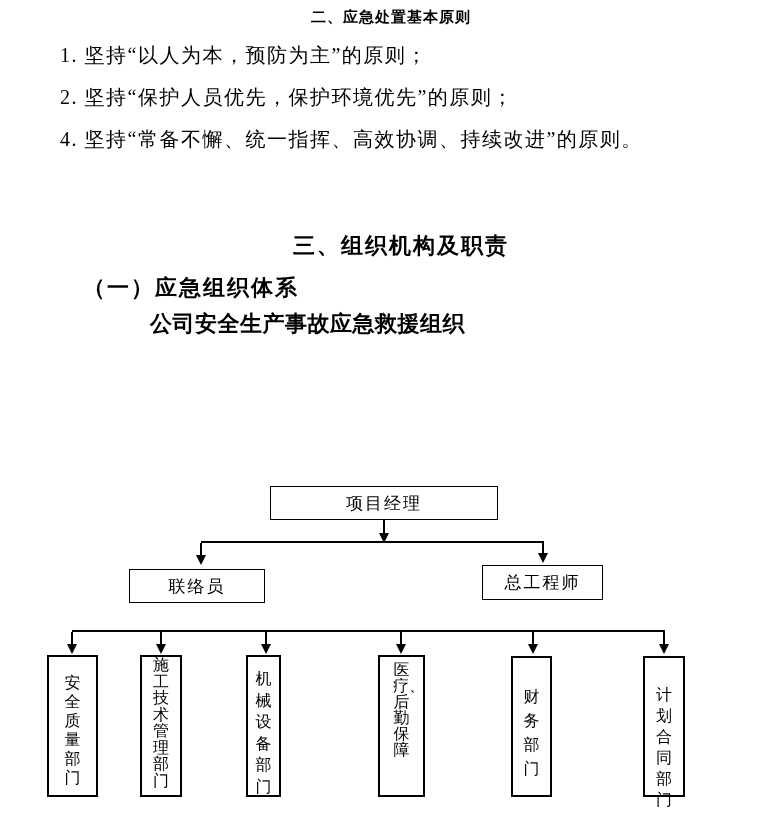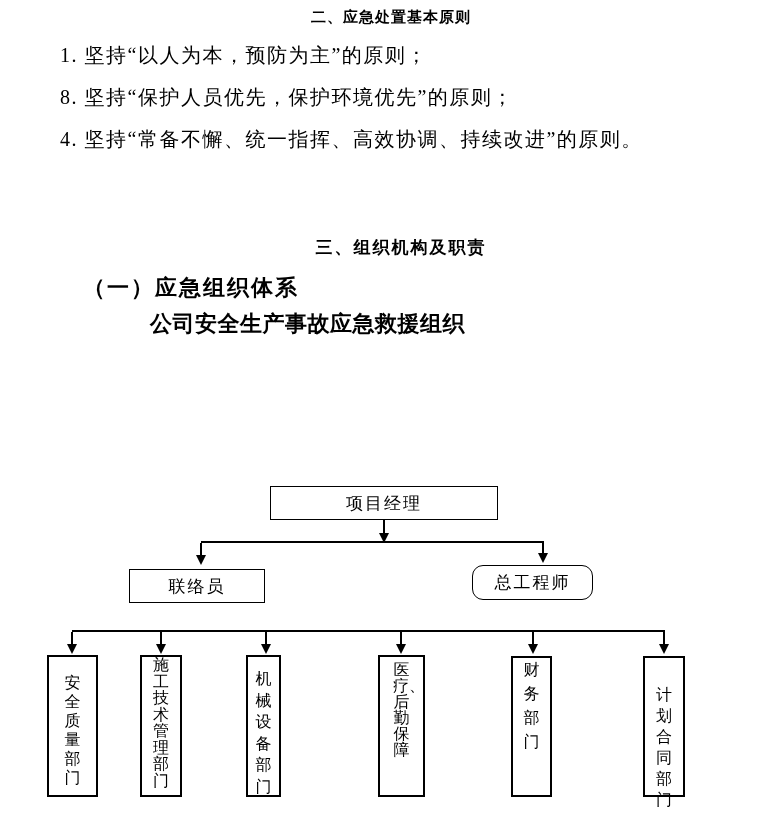--- a/index.html
+++ b/index.html
@@ -14,22 +14,22 @@
   .textblock{padding:6px 30px 0 33px;}
   .doc-title{
     font-size:15px;line-height:22px;font-weight:bold;
     text-align:center;margin:0 0 14px 0;letter-spacing:1px;
   }
   .principle{
     font-size:20px;line-height:26px;letter-spacing:1.5px;
     text-indent:27px;margin:0 0 16px 0;
   }
   .sec3-title{
-    font-size:17px;line-height:24px;font-weight:bold;
-    text-align:center;margin:84px 0 0 20px;letter-spacing:2px;
+    font-size:22px;line-height:24px;font-weight:bold;
+    text-align:center;margin:84px 0 0 20px;letter-spacing:2px;font-family:Liberation Mono, monospace;
   }
   .sub-title{
     font-size:22px;line-height:25px;font-weight:bold;
     margin:15px 0 0 50px;letter-spacing:2px;
   }
   .chart-caption{
     font-size:22px;line-height:26px;font-weight:bold;
     margin:11px 0 0 117px;letter-spacing:0.5px;
   }
   
@@ -54,33 +54,33 @@
     position:absolute;width:0;height:0;
     border-left:5px solid transparent;
     border-right:5px solid transparent;
     border-top:10px solid #000;
   }
   
   .d1 .vtext{padding-top:16px;line-height:19px;}
   .d2 .vtext{line-height:16.5px;}
   .d3 .vtext{padding-top:11px;line-height:21.5px;}
   .d4 .vtext{padding-top:5px;line-height:16px;text-align:center;}
-  .d5 .vtext{line-height:24px;}
+  .d5 .vtext{padding-top:27px;line-height:24px;}
   .d6 .vtext{padding-top:26px;line-height:21px;}
 </style>
 </head>
 <body>
 
 <div class="page">
 
   <div class="textblock">
     <h1 class="doc-title">二、应急处置基本原则</h1>
 
     <p class="principle">1. 坚持“以人为本，预防为主”的原则；</p>
-    <p class="principle">8. 坚持“保护人员优先，保护环境优先”的原则；</p>
+    <p class="principle">2. 坚持“保护人员优先，保护环境优先”的原则；</p>
     <p class="principle">4. 坚持“常备不懈、统一指挥、高效协调、持续改进”的原则。</p>
 
     <h2 class="sec3-title">三、组织机构及职责</h2>
     <h3 class="sub-title">（一）应急组织体系</h3>
     <h3 class="chart-caption">公司安全生产事故应急救援组织</h3>
   </div>
 
   <div class="chart">
 
     <div class="obox" style="left:270px;top:16px;width:228px;height:34px;">
@@ -92,21 +92,21 @@
     <div class="cline" style="left:201px;top:71px;width:343px;height:2px;"></div>
 
     <div class="cline" style="left:200px;top:73px;width:2px;height:13px;"></div>
     <div class="ahead" style="left:196px;top:85px;"></div>
     <div class="obox" style="left:129px;top:99px;width:136px;height:34px;">
       <span>联络员</span>
     </div>
 
     <div class="cline" style="left:542px;top:73px;width:2px;height:11px;"></div>
     <div class="ahead" style="left:538px;top:83px;"></div>
-    <div class="obox" style="left:472px;top:95px;width:121px;height:35px;border-radius:11px;">
+    <div class="obox" style="left:482px;top:95px;width:121px;height:35px;">
       <span>总工程师</span>
     </div>
 
     <div class="cline" style="left:72px;top:160px;width:593px;height:2px;"></div>
 
     <div class="cline" style="left:71px;top:162px;width:2px;height:13px;"></div>
     <div class="ahead" style="left:67px;top:174px;"></div>
     <div class="cline" style="left:160px;top:162px;width:2px;height:13px;"></div>
     <div class="ahead" style="left:156px;top:174px;"></div>
     <div class="cline" style="left:265px;top:162px;width:2px;height:13px;"></div>

